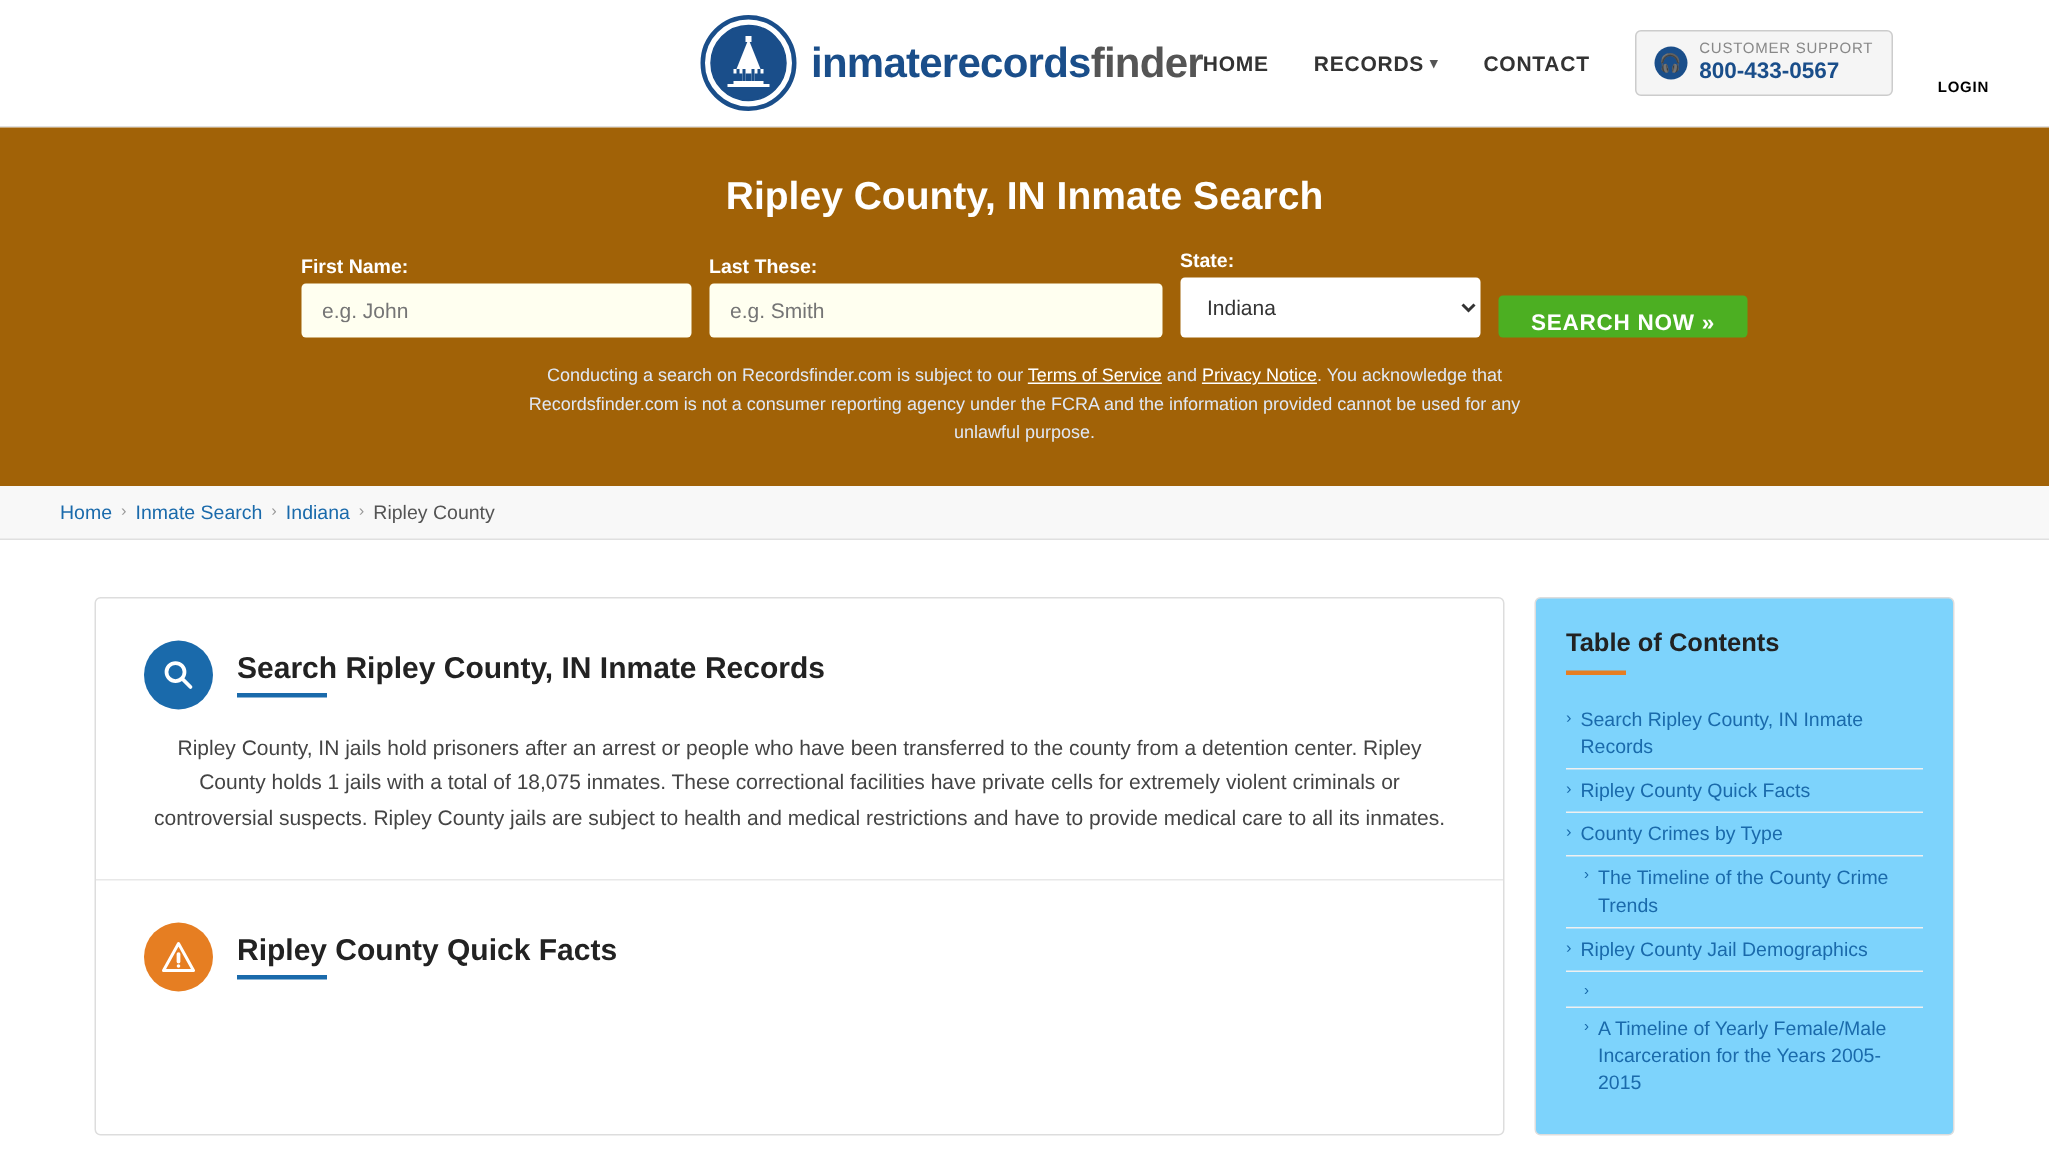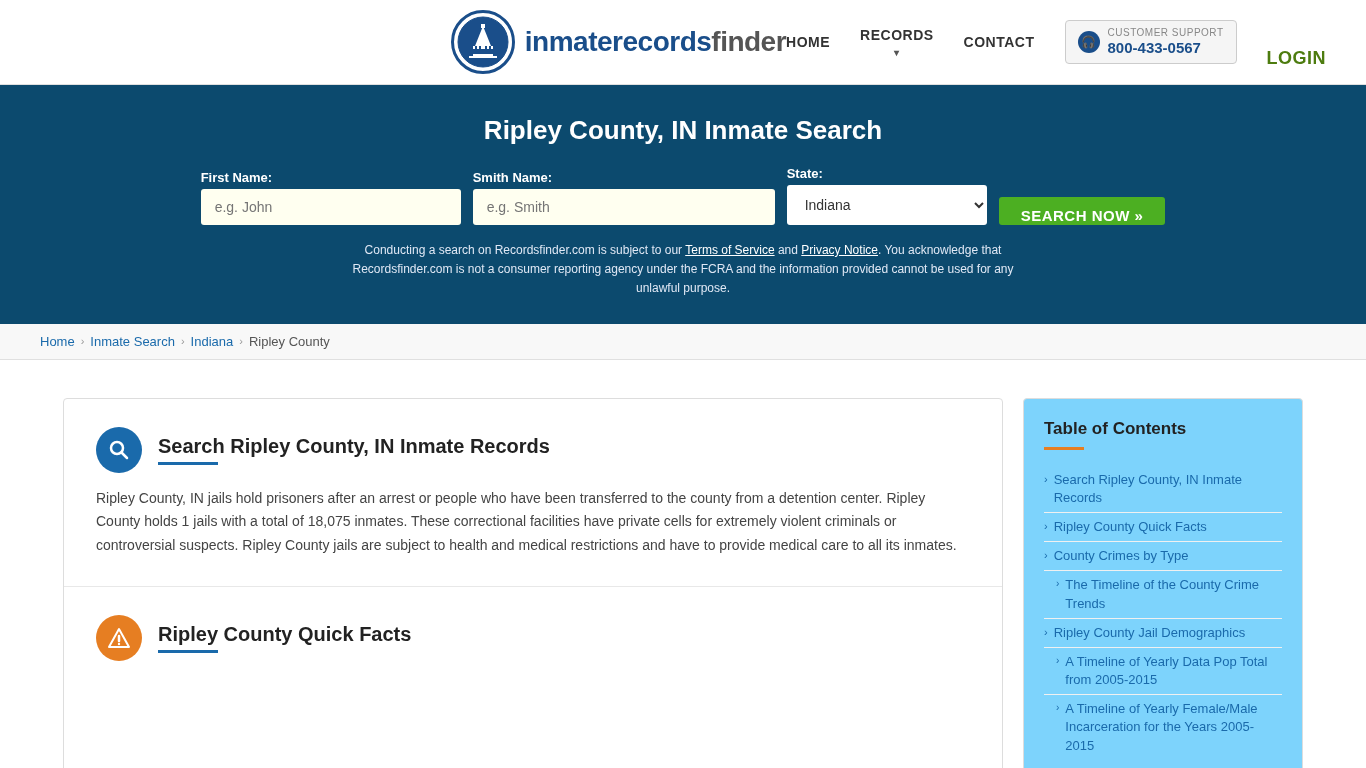--- a/index.html
+++ b/index.html
@@ -54,21 +54,20 @@
       font-weight: 700;
       color: #333;
       text-decoration: none;
       letter-spacing: 0.5px;
       cursor: pointer;
     }
     .nav-records {
       display: flex;
       align-items: center;
       gap: 4px;
-      flex-direction: column;
     }
     .chevron-down {
       font-size: 10px;
       color: #555;
     }
     .support-box {
       display: flex;
       align-items: center;
       gap: 8px;
       border: 1px solid #ccc;
@@ -97,32 +96,32 @@
       color: #888;
       text-transform: uppercase;
       letter-spacing: 0.5px;
     }
     .support-number {
       font-size: 15px;
       font-weight: 700;
       color: #1a4e8a;
     }
     .login-btn {
-      font-size: 18px;
-      font-weight: 700;
-      color: #4d7c0f;
+      font-size: 10px;
+      font-weight: 700;
+      color: #000000;
       text-decoration: none;
       letter-spacing: 0.5px;
       cursor: pointer;
       margin-top: 33px;
     }
 
     
     .hero {
-      background: #0c4a6e;
+      background: #a16207;
       padding: 30px 40px 25px;
       text-align: center;
     }
     .hero-title {
       font-size: 26px;
       font-weight: 700;
       color: #fff;
       margin-bottom: 20px;
     }
     .search-form {
@@ -263,20 +262,21 @@
     .section-title-underline {
       width: 60px;
       height: 3px;
       background: #1a6aab;
       margin-top: 4px;
     }
     .section-text {
       font-size: 14px;
       color: #444;
       line-height: 1.7;
+      text-align: center;
     }
 
     
     .content-right {
       width: 280px;
       flex-shrink: 0;
     }
     .toc-box {
       background: #7dd3fc;
       border: 1px solid #ddd;
@@ -372,21 +372,21 @@
 </header>
 
 <section class="hero">
   <h1 class="hero-title">Ripley County, IN Inmate Search</h1>
   <div class="search-form">
     <div class="form-group">
       <label class="form-label">First Name:</label>
       <input class="form-input" type="text" placeholder="e.g. John" style="">
     </div>
     <div class="form-group">
-      <label class="form-label">Smith Name:</label>
+      <label class="form-label">Last These:</label>
       <input class="form-input form-input-last" type="text" placeholder="e.g. Smith" style="">
     </div>
     <div class="form-group">
       <label class="form-label">State:</label>
       <select class="form-select">
         <option>Indiana</option>
       </select>
     </div>
     <button class="search-btn">SEARCH NOW »</button>
   </div>
@@ -463,21 +463,20 @@
       <div class="toc-item toc-sub">
         <span class="toc-chevron">›</span>
         <a class="toc-link">The Timeline of the County Crime Trends</a>
       </div>
       <div class="toc-item">
         <span class="toc-chevron">›</span>
         <a class="toc-link">Ripley County Jail Demographics</a>
       </div>
       <div class="toc-item toc-sub">
         <span class="toc-chevron">›</span>
-        <a class="toc-link">A Timeline of Yearly Data Pop Total from 2005-2015</a>
       </div>
       <div class="toc-item toc-sub">
         <span class="toc-chevron">›</span>
         <a class="toc-link">A Timeline of Yearly Female/Male Incarceration for the Years 2005-2015</a>
       </div>
     </div>
   </aside>
 
 </div>
 

